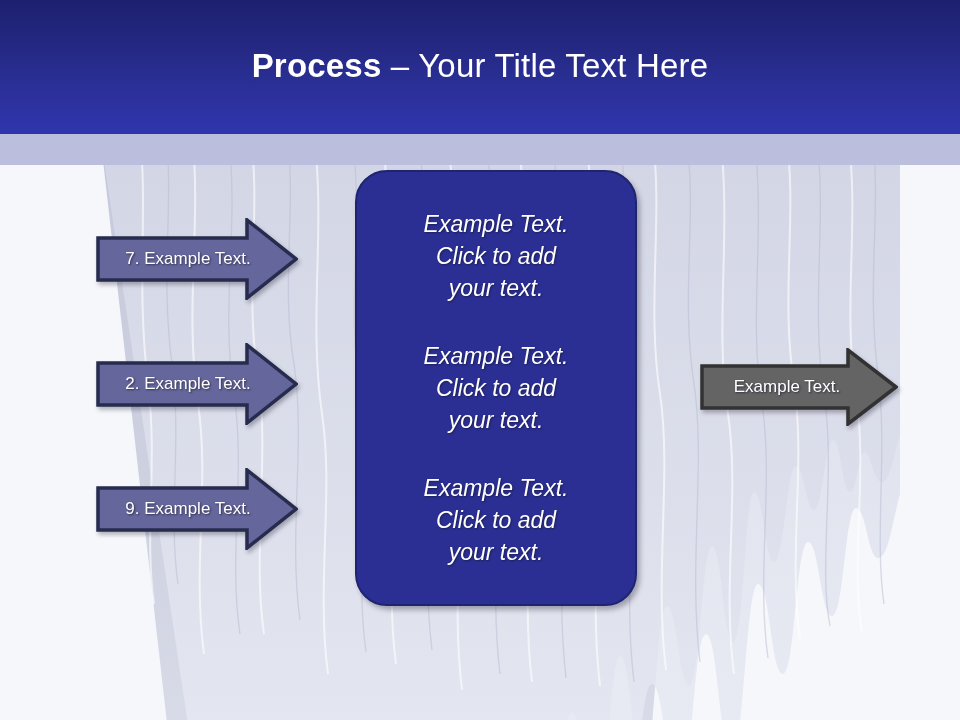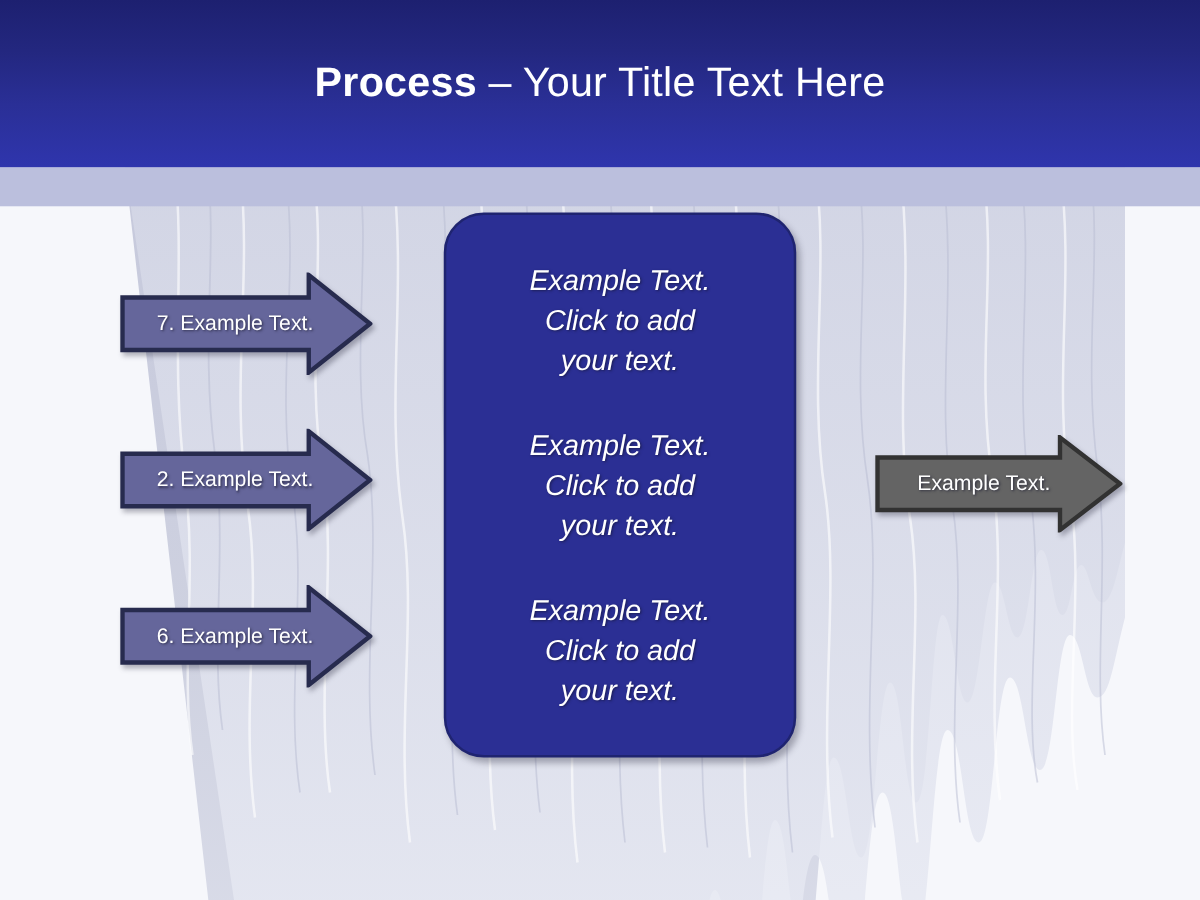--- a/index.html
+++ b/index.html
@@ -260,21 +260,21 @@
     <svg class="arrow-svg" viewBox="0 0 202 82" xmlns="http://www.w3.org/2000/svg">
       <polygon points="2,20 151,20 151,2 200,41 151,80 151,62 2,62" fill="#65669b" stroke="#272b4e" stroke-width="3.5" stroke-linejoin="miter"></polygon>
     </svg>
     <div class="arrow-label">2. Example Text.</div>
   </div>
 
   <div class="step-arrow" id="step-3">
     <svg class="arrow-svg" viewBox="0 0 202 82" xmlns="http://www.w3.org/2000/svg">
       <polygon points="2,20 151,20 151,2 200,41 151,80 151,62 2,62" fill="#65669b" stroke="#272b4e" stroke-width="3.5" stroke-linejoin="miter"></polygon>
     </svg>
-    <div class="arrow-label">6. Example Text.</div>
+    <div class="arrow-label">9. Example Text.</div>
   </div>
 
   <div id="center-panel">
     <div class="panel-block">Example Text.
 Click  to add
 your text.</div>
     <div class="panel-gap"></div>
     <div class="panel-block">Example Text.
 Click  to add
 your text.</div>

